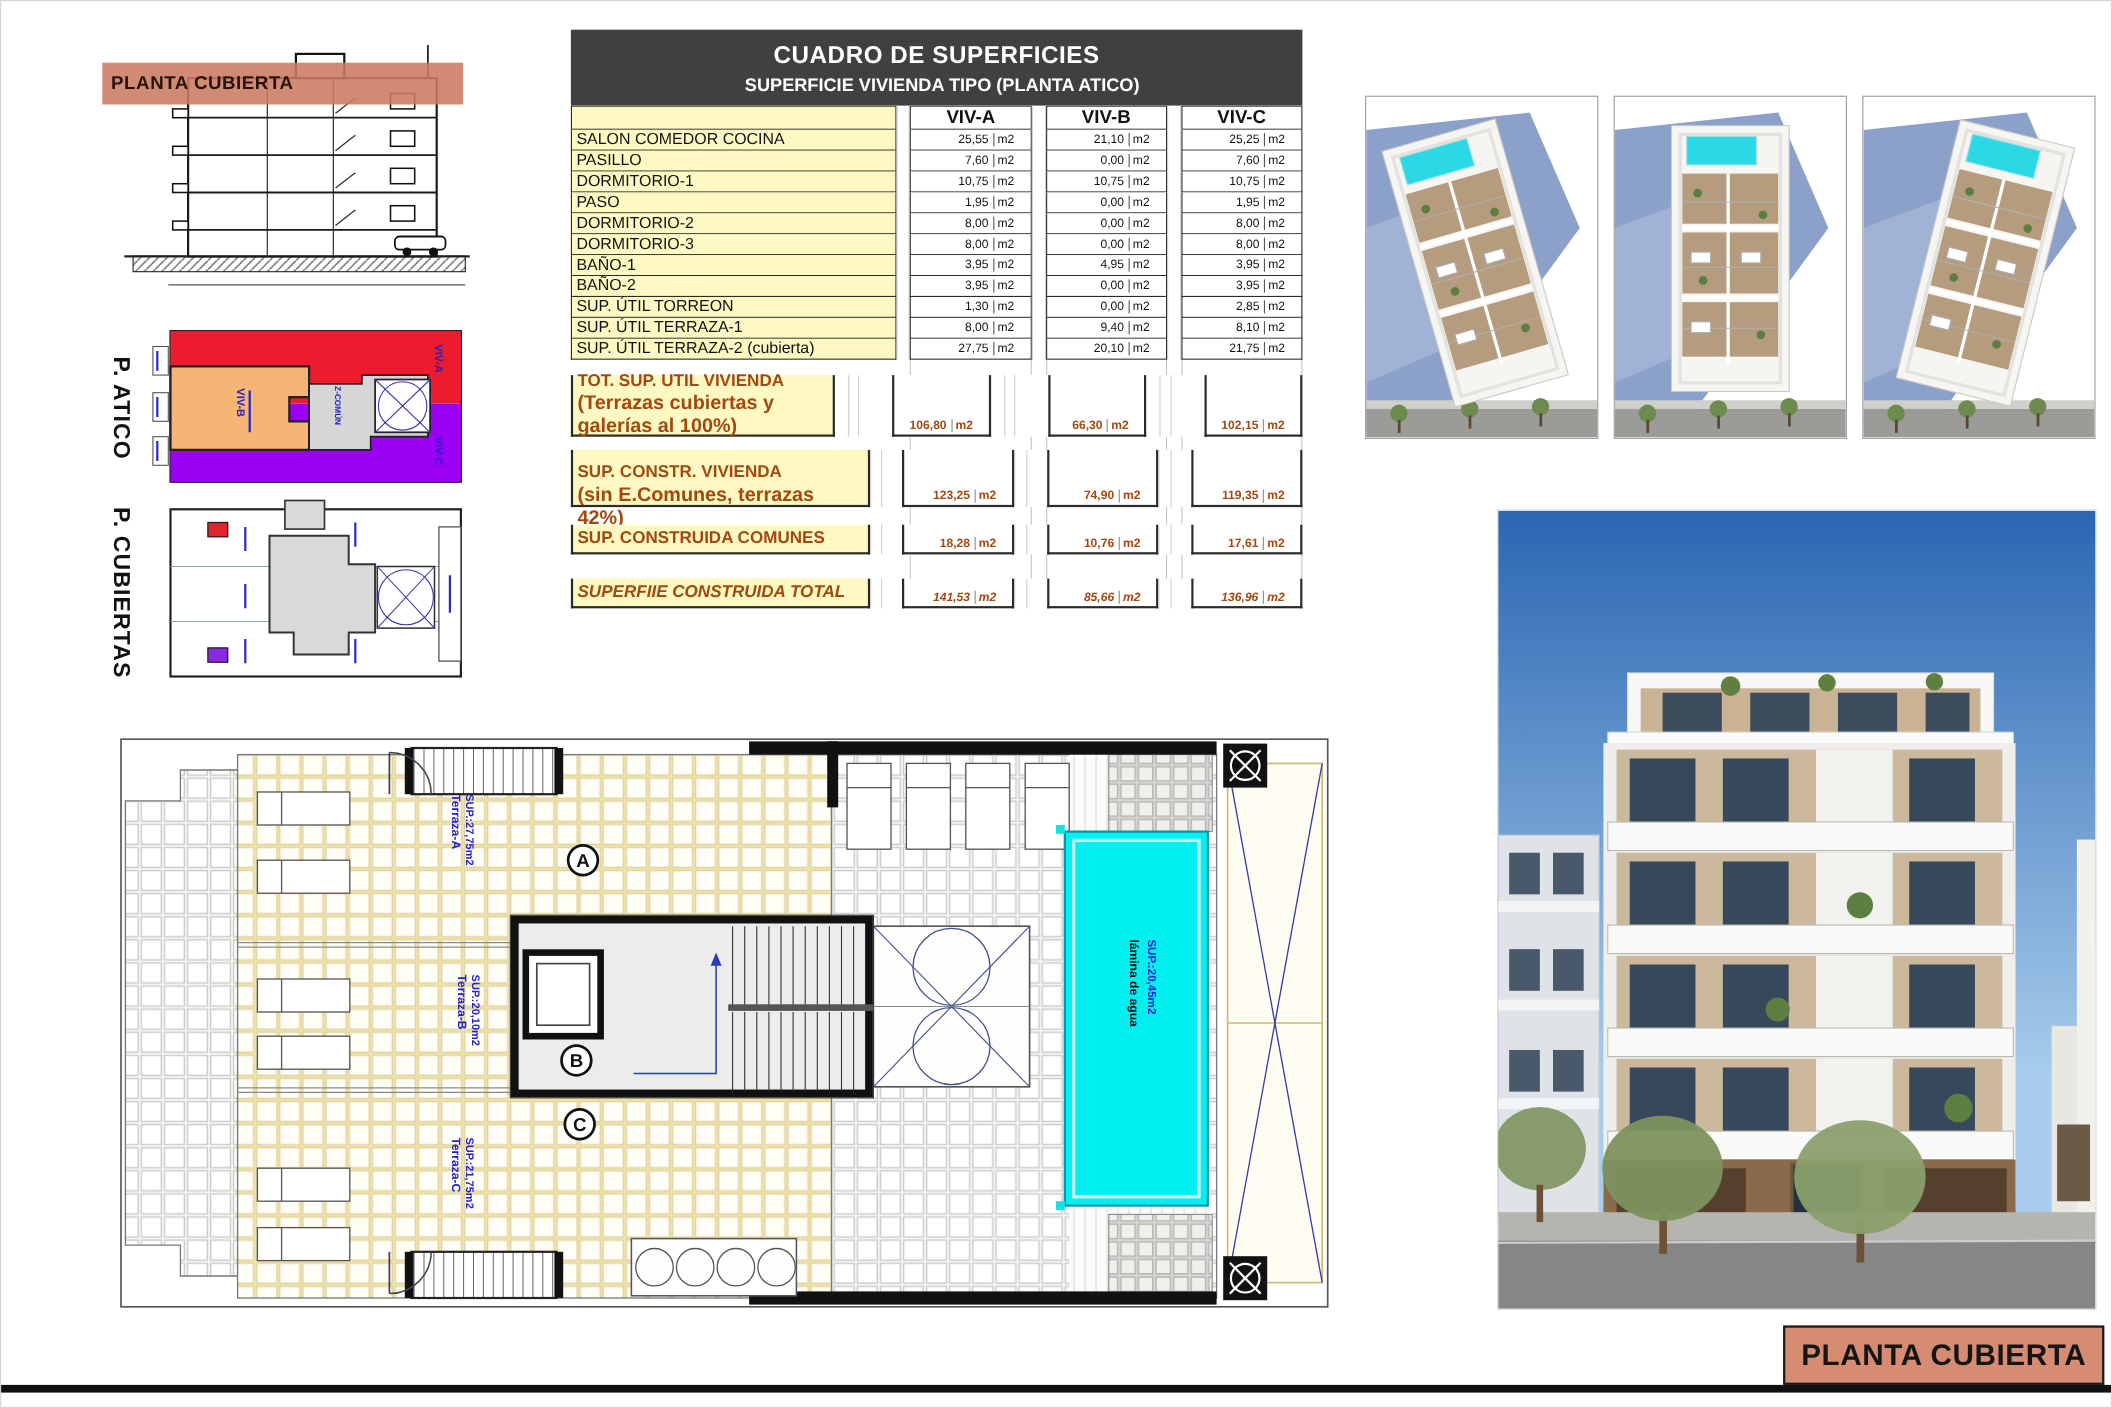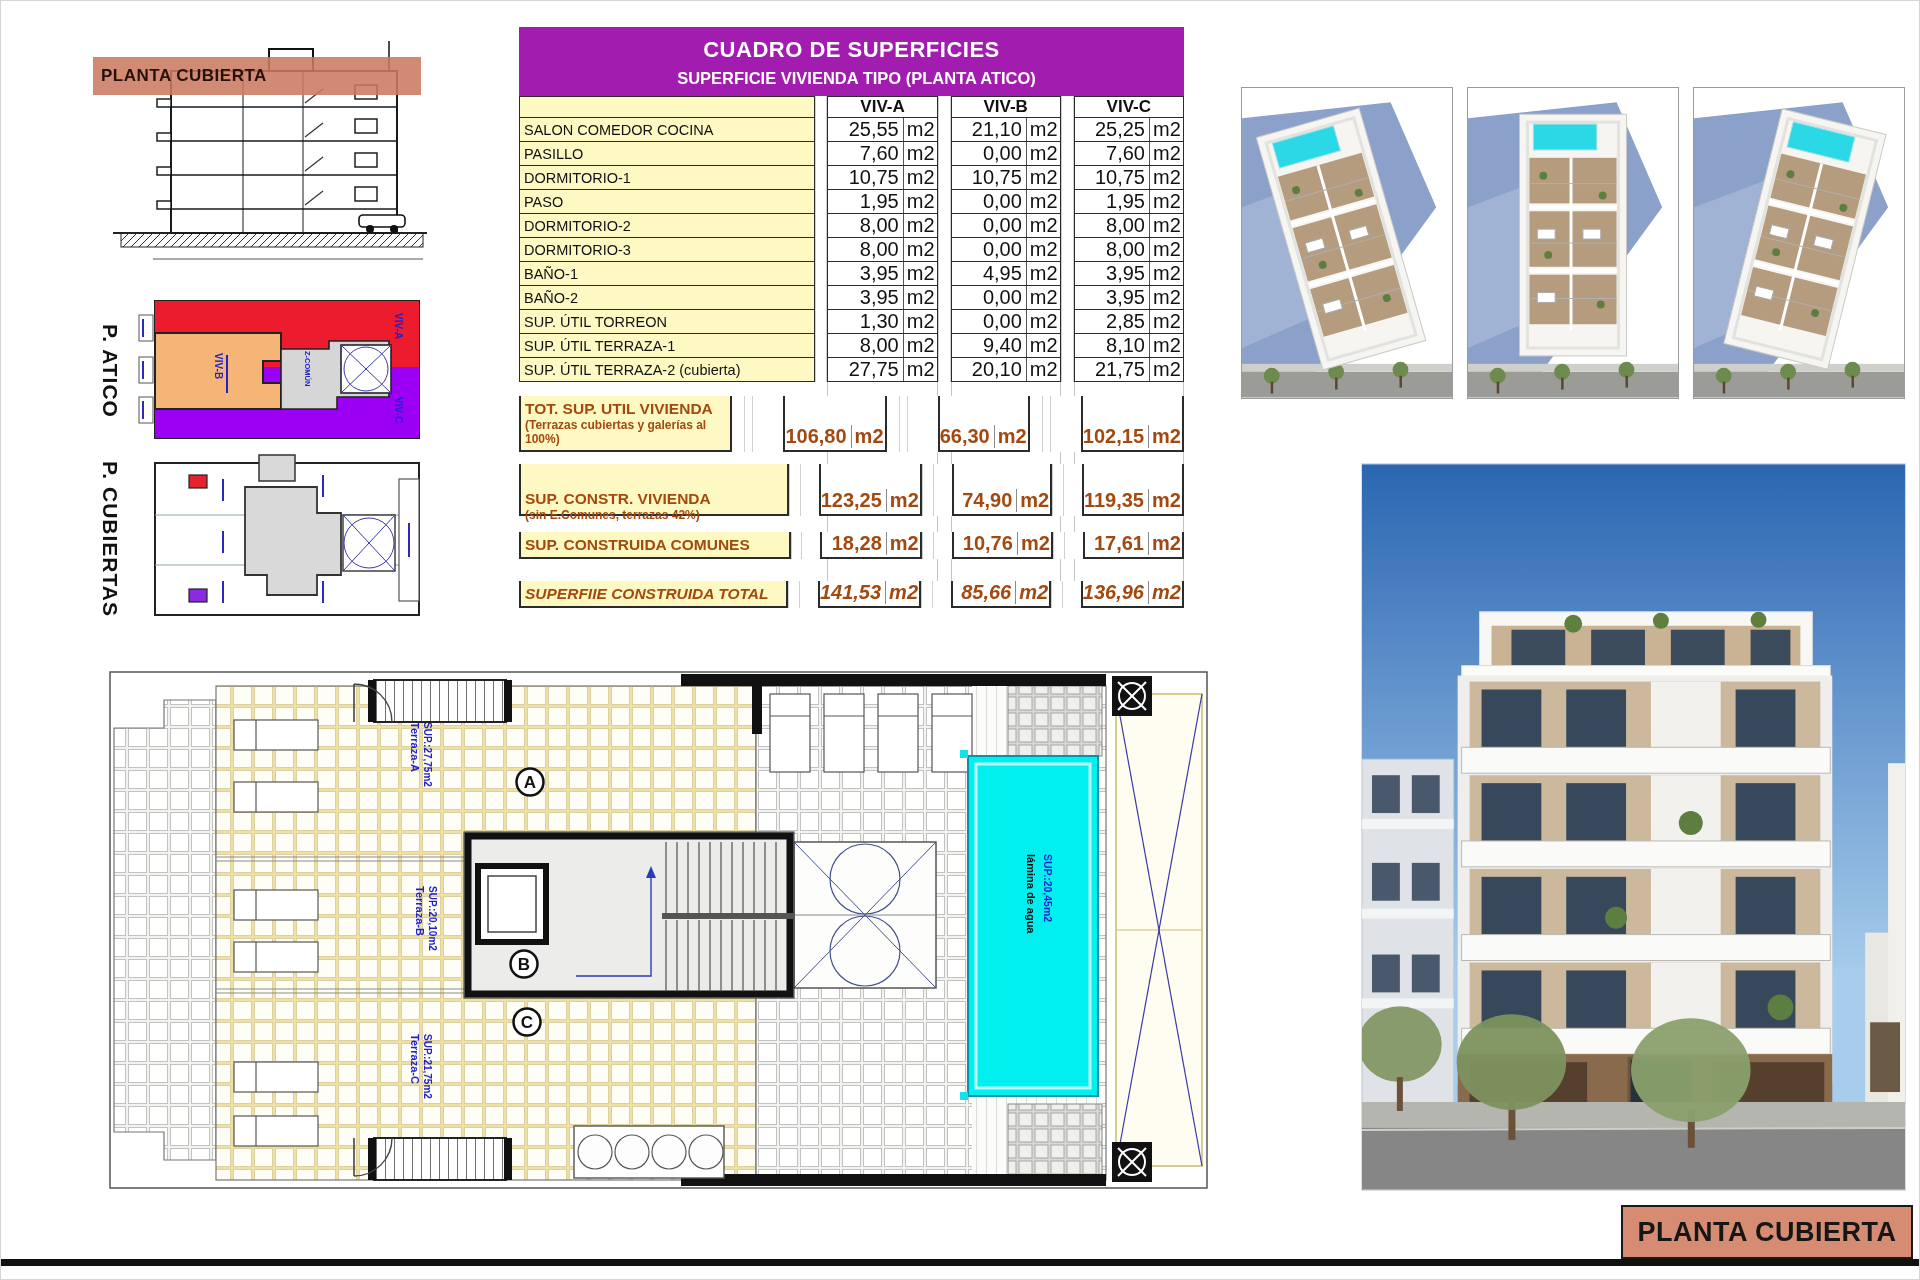--- a/index.html
+++ b/index.html
@@ -17,40 +17,40 @@
   
   .keyplan{position:absolute;display:flex;align-items:stretch;}
   .keyplan .vlabel{writing-mode:vertical-rl;font-weight:bold;color:#111;
                    display:flex;align-items:center;justify-content:center;width:34px;
                    font-size:21px;letter-spacing:1px;}
   .kp-atico{left:92px;top:296px;width:340px;height:148px;}
   .kp-cub{left:92px;top:452px;width:340px;height:172px;}
 
   
   .table-wrap{position:absolute;left:518px;top:26px;width:665px;}
-  .tbl-head{background:#a21caf;color:#fff;text-align:center;padding:6px 0 8px 0;}
+  .tbl-head{background:#404040;color:#fff;text-align:center;padding:6px 0 8px 0;}
   .tbl-title{font-weight:bold;font-size:22px;letter-spacing:.5px;padding:4px 0 6px 0;}
   .tbl-subtitle{font-weight:bold;font-size:16.5px;padding-left:10px;}
   .trow{display:flex;align-items:stretch;}
   .lcell{width:300px;border:1.6px solid #2b2b2b;border-top:none;background:#fef9c3;
          font-size:14.5px;color:#111;display:flex;flex-direction:column;justify-content:center;
          padding:1px 4px;}
   .gap{width:13px;display:flex;}
   .gap i{flex:1;border-left:1px solid #cfcfcf;border-right:1px solid #cfcfcf;margin:0;}
   .vcell{width:112px;border:1.6px solid #2b2b2b;border-top:none;background:#fff;display:flex;
-         align-items:center;font-size:20px;color:#111;}
+         align-items:center;font-size:11px;color:#111;}
   .vcell .num{flex:1;text-align:right;padding-right:4px;border-right:1.2px solid #555;}
   .vcell .unit{width:33px;padding-left:3px;}
   .hrow .vcell{justify-content:center;font-weight:bold;font-size:17px;border-top:1.6px solid #2b2b2b;}
   .hrow .vcell .one{flex:1;text-align:center;}
   .hrow .lcell{border-top:1.6px solid #2b2b2b;}
   .sum .lcell,.sum .vcell{border-width:2.4px;color:#a3490f;font-weight:bold;}
   .sum .vcell{align-items:flex-end;padding-bottom:2px;margin-left:18px;}
   .sum .vcell .num{border-right-color:#8a8a8a;}
-  .sum .lcell .sub{font-size:12px;}
+  .sum .lcell .sub{font-size:18px;}
   .sprow{display:flex;}
   .sprow .sp-l{width:300px;}
   .sprow .sp-g{width:13px;}
   .sprow .sp-v{width:112px;border-left:1px solid #c4c4c4;border-right:1px solid #c4c4c4;}
 
   
   .renders{position:absolute;left:1240px;top:86px;width:664px;height:312px;display:flex;gap:14px;}
   .r3d{width:212px;height:312px;border:1px solid #9a9a9a;background:#fff;}
 
   

